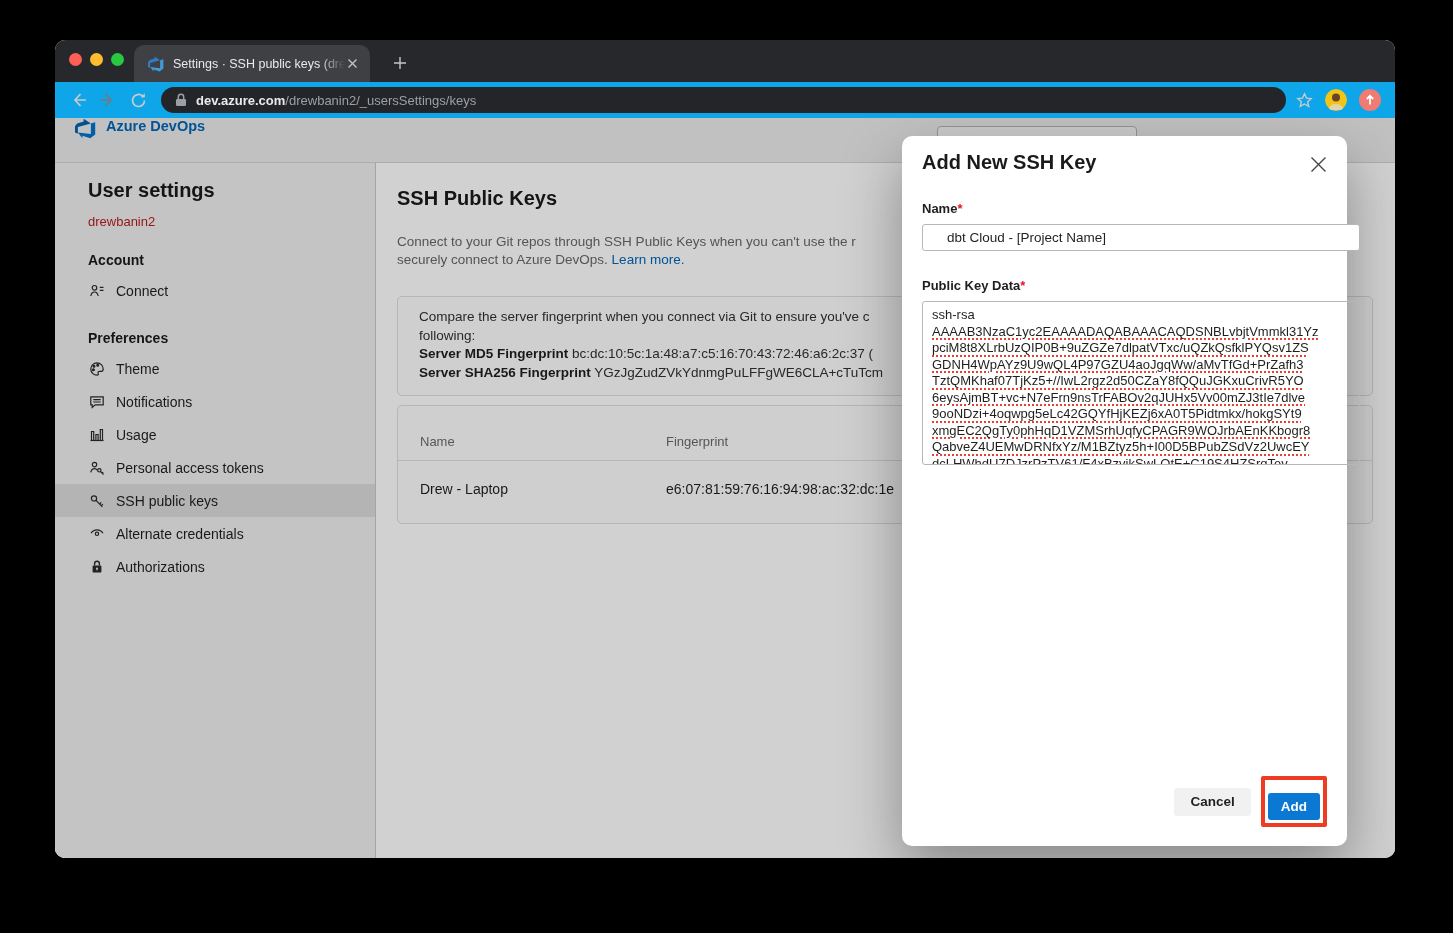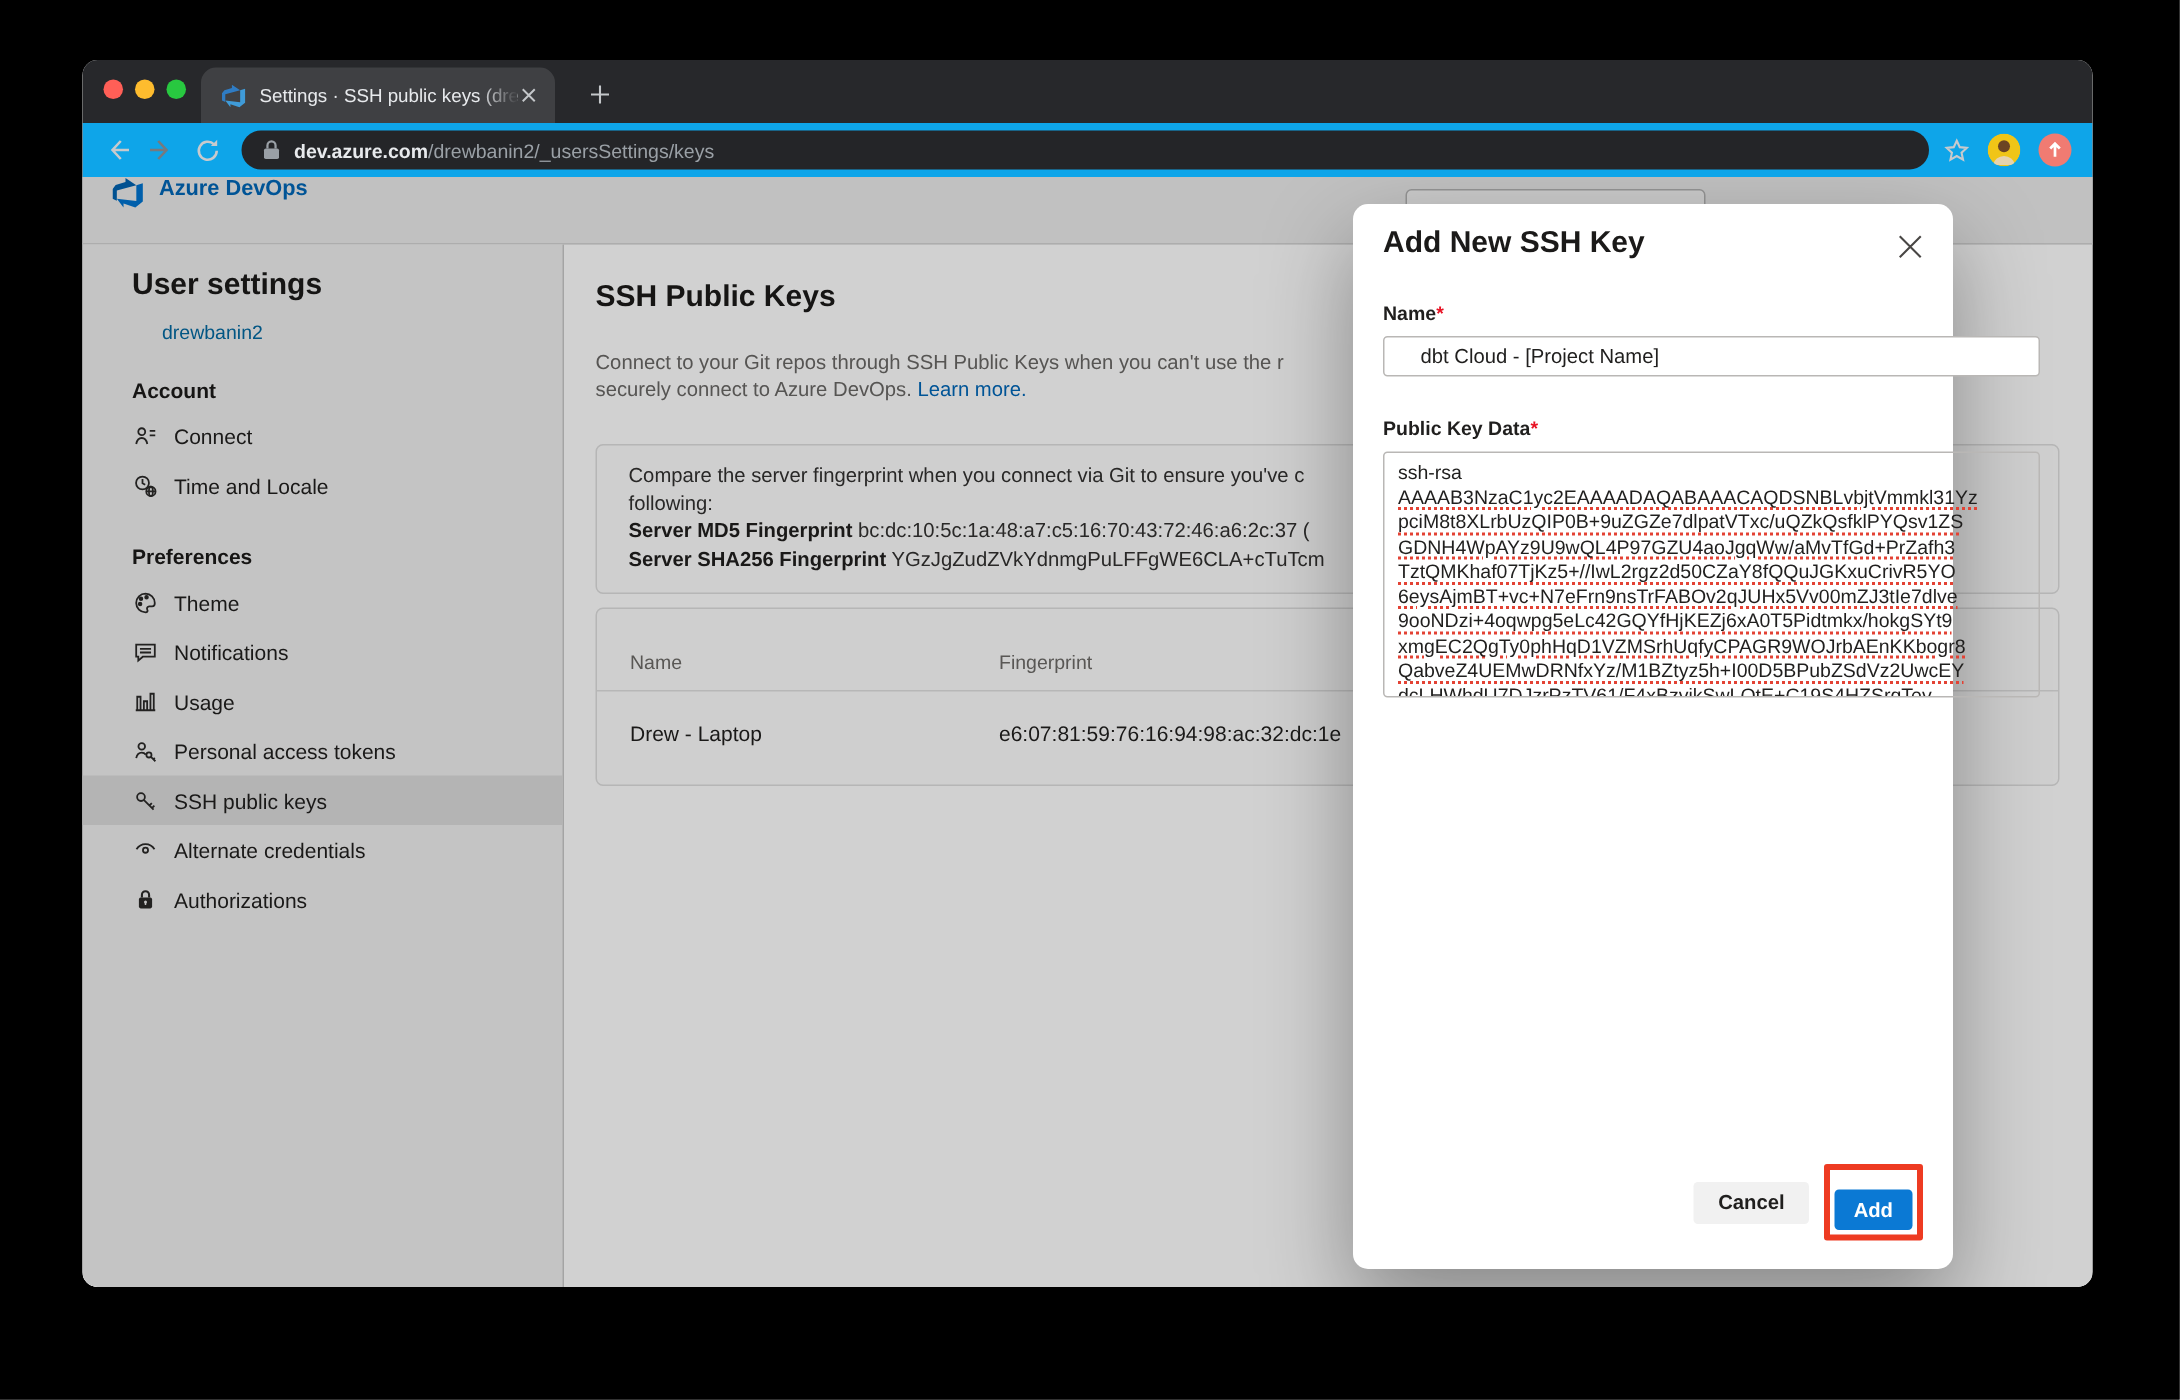--- a/index.html
+++ b/index.html
@@ -44,21 +44,21 @@
   .dv-header { position:relative; height:45px; background:#ececec; border-bottom:1px solid #d4d4d4;
     display:flex; padding-left:20px; z-index:1; }
   .dv-brand { color:#0067b8; font-weight:700; font-size:14.5px; margin-left:10px; }
   .dv-search { position:absolute; left:882px; top:8px; width:200px; height:26px;
     background:#f7f7f7; border:1px solid #b5b5b5; border-radius:4px; }
   .page-body { position:relative; display:flex; height:696px; z-index:1; }
 
   .sidebar { width:321px; background:#f0f0f0; border-right:1px solid #c9c9c9;
     padding-top:14px; flex-shrink:0; }
   .sb-title { font-size:20px; font-weight:700; color:#1b1a19; padding:2px 0 0 33px; }
-  .sb-user { font-size:13px; color:#0369a1; padding:12px 0 0 33px;margin-left:20px; }
+  .sb-user { font-size:13px; color:#b91c1c; padding:12px 0 0 33px; }
   .sb-section { font-size:14px; font-weight:700; color:#1b1a19; padding:23px 0 6px 33px; }
   .sb-item { height:33px; display:flex; align-items:center; padding-left:33px;
     font-size:14px; color:#201f1e; cursor:default; }
   .sb-item.selected { background:#dcdcdc; }
   .sb-item .ic { width:17px; height:17px; margin-right:11px; display:flex;
     align-items:center; justify-content:center; color:#2b2a29; flex-shrink:0; }
 
   .content { flex:1; padding:24px 22px 0 21px; min-width:0; }
   .c-title { font-size:20px; font-weight:700; color:#1b1a19; }
   .c-desc { margin-top:23px; font-size:13.5px; line-height:18px; color:#6a6866; white-space:nowrap; }
@@ -69,21 +69,21 @@
   .info-card b { color:#201f1e; }
   .table-card { margin-top:9px; background:#fdfdfd; border:1px solid #dedede; border-radius:5px; overflow:hidden; }
   .t-head { display:flex; padding:28px 0 11px 22px; font-size:13px; color:#6d6b68;
     border-bottom:1px solid #e0e0e0; }
   .t-row { display:flex; padding:20px 0 26px 22px; font-size:14px; color:#201f1e; white-space:nowrap; }
   .col-name { width:246px; flex-shrink:0; }
 
   .overlay { position:absolute; inset:0; background:rgba(0,0,0,.18); z-index:5; }
 
   
-  .modal { position:absolute; left:847px; top:18px; width:400px; height:710px;
+  .modal { position:absolute; left:847px; top:18px; width:445px; height:710px;
     background:#fff; border-radius:10px; box-shadow:0 25px 60px rgba(0,0,0,.35);
     z-index:10; padding:0 20px; }
   .m-title { font-size:20px; font-weight:700; color:#1b1a19; padding-top:15px; }
   .m-close { position:absolute; top:19px; right:19px; color:#484644; display:flex; cursor:default; }
   .m-label { margin-top:27px; font-size:13px; font-weight:700; color:#201f1e; }
   .m-label .req { color:#e81123; }
   .m-input { margin-top:8px; width:438px; height:27px; border:1px solid #b9b7b5; border-radius:3px;
     font-size:13.5px; color:#201f1e; padding:0 24px; background:#fff;
     font-family:"Liberation Sans","DejaVu Sans",sans-serif; }
   .m-keybox { margin-top:8px; width:438px; height:164px; border:1px solid #b9b7b5; border-radius:3px;
@@ -207,32 +207,20 @@
         <div class="sb-item">
           <span class="ic">
             <svg width="16" height="16" viewBox="0 0 16 16" fill="none" stroke="currentColor" stroke-width="1.2">
                 <circle cx="5.5" cy="4.8" r="2.3"></circle>
                 <path d="M1.8 13c.5-2.6 2-4 3.7-4s3.2 1.4 3.7 4"></path>
                 <path d="M10.8 4.3h3.7M10.8 7.3h3.7"></path>
               </svg>
           </span>
           <span>Connect</span>
         </div>
-        <div class="sb-item">
-          <span class="ic">
-            <svg width="16" height="16" viewBox="0 0 16 16" fill="none" stroke="currentColor" stroke-width="1.2">
-                <circle cx="6" cy="6" r="4.3"></circle>
-                <path d="M6 3.4v2.8l1.8 1"></path>
-                <circle cx="11.6" cy="11.6" r="3.1"></circle>
-                <ellipse cx="11.6" cy="11.6" rx="1.3" ry="3.1"></ellipse>
-                <path d="M8.6 11.6h6"></path>
-              </svg>
-          </span>
-          <span>Time and Locale</span>
-        </div>
 
         <div class="sb-section">Preferences</div>
         <div class="sb-item">
           <span class="ic">
             <svg width="16" height="16" viewBox="0 0 16 16" fill="none" stroke="currentColor" stroke-width="1.2">
                 <path d="M8 1.8a6.2 6.2 0 1 0 0 12.4c1.3 0 1.7-.8 1.2-1.7-.5-1 0-2.2 1.3-2.2h1.9c1.2 0 1.8-.9 1.8-2.3A6.3 6.3 0 0 0 8 1.8z"></path>
                 <circle cx="5" cy="5.2" r=".9" fill="currentColor"></circle>
                 <circle cx="8.7" cy="4.2" r=".9" fill="currentColor"></circle>
                 <circle cx="4.4" cy="8.7" r=".9" fill="currentColor"></circle>
               </svg>

